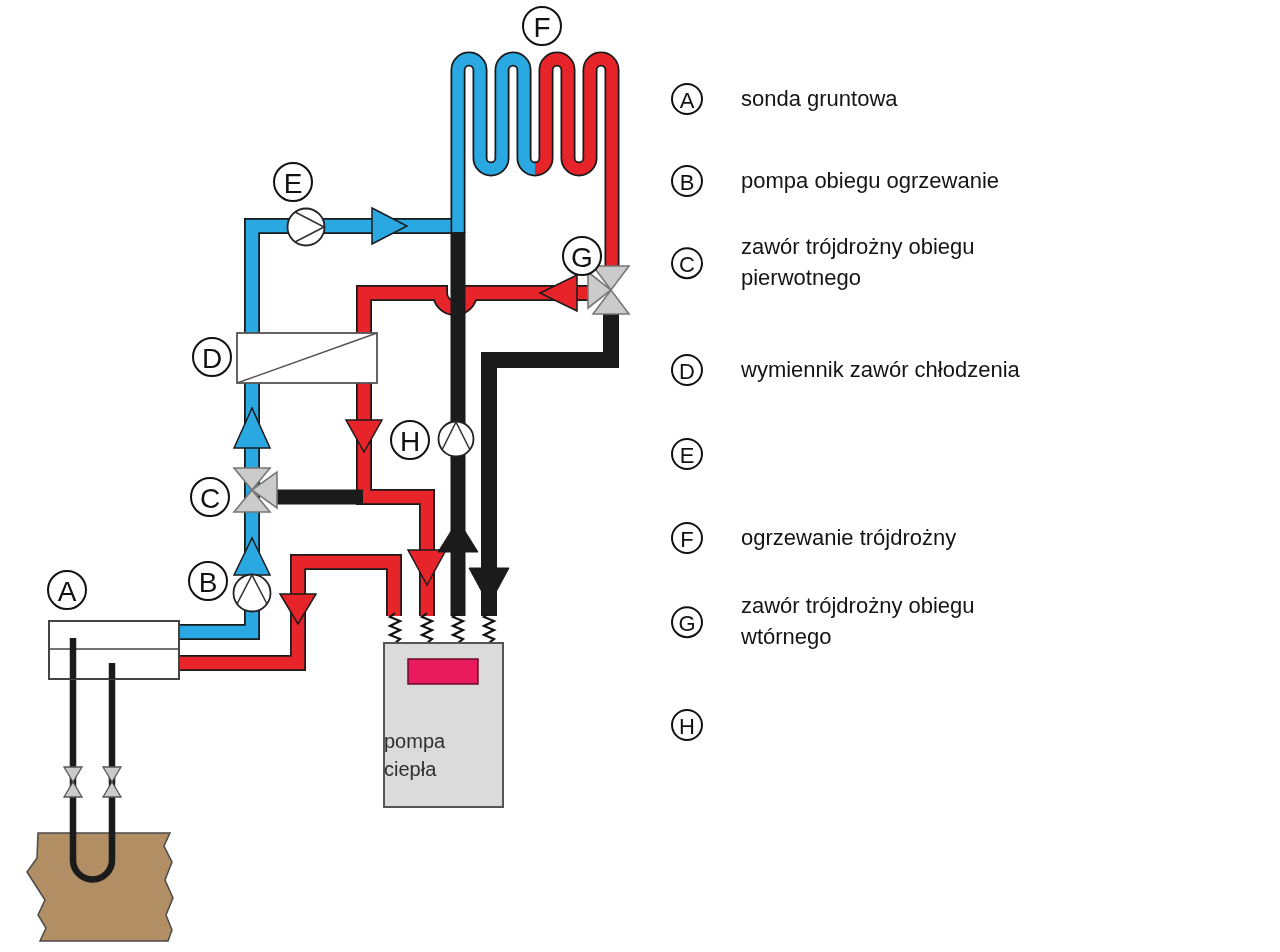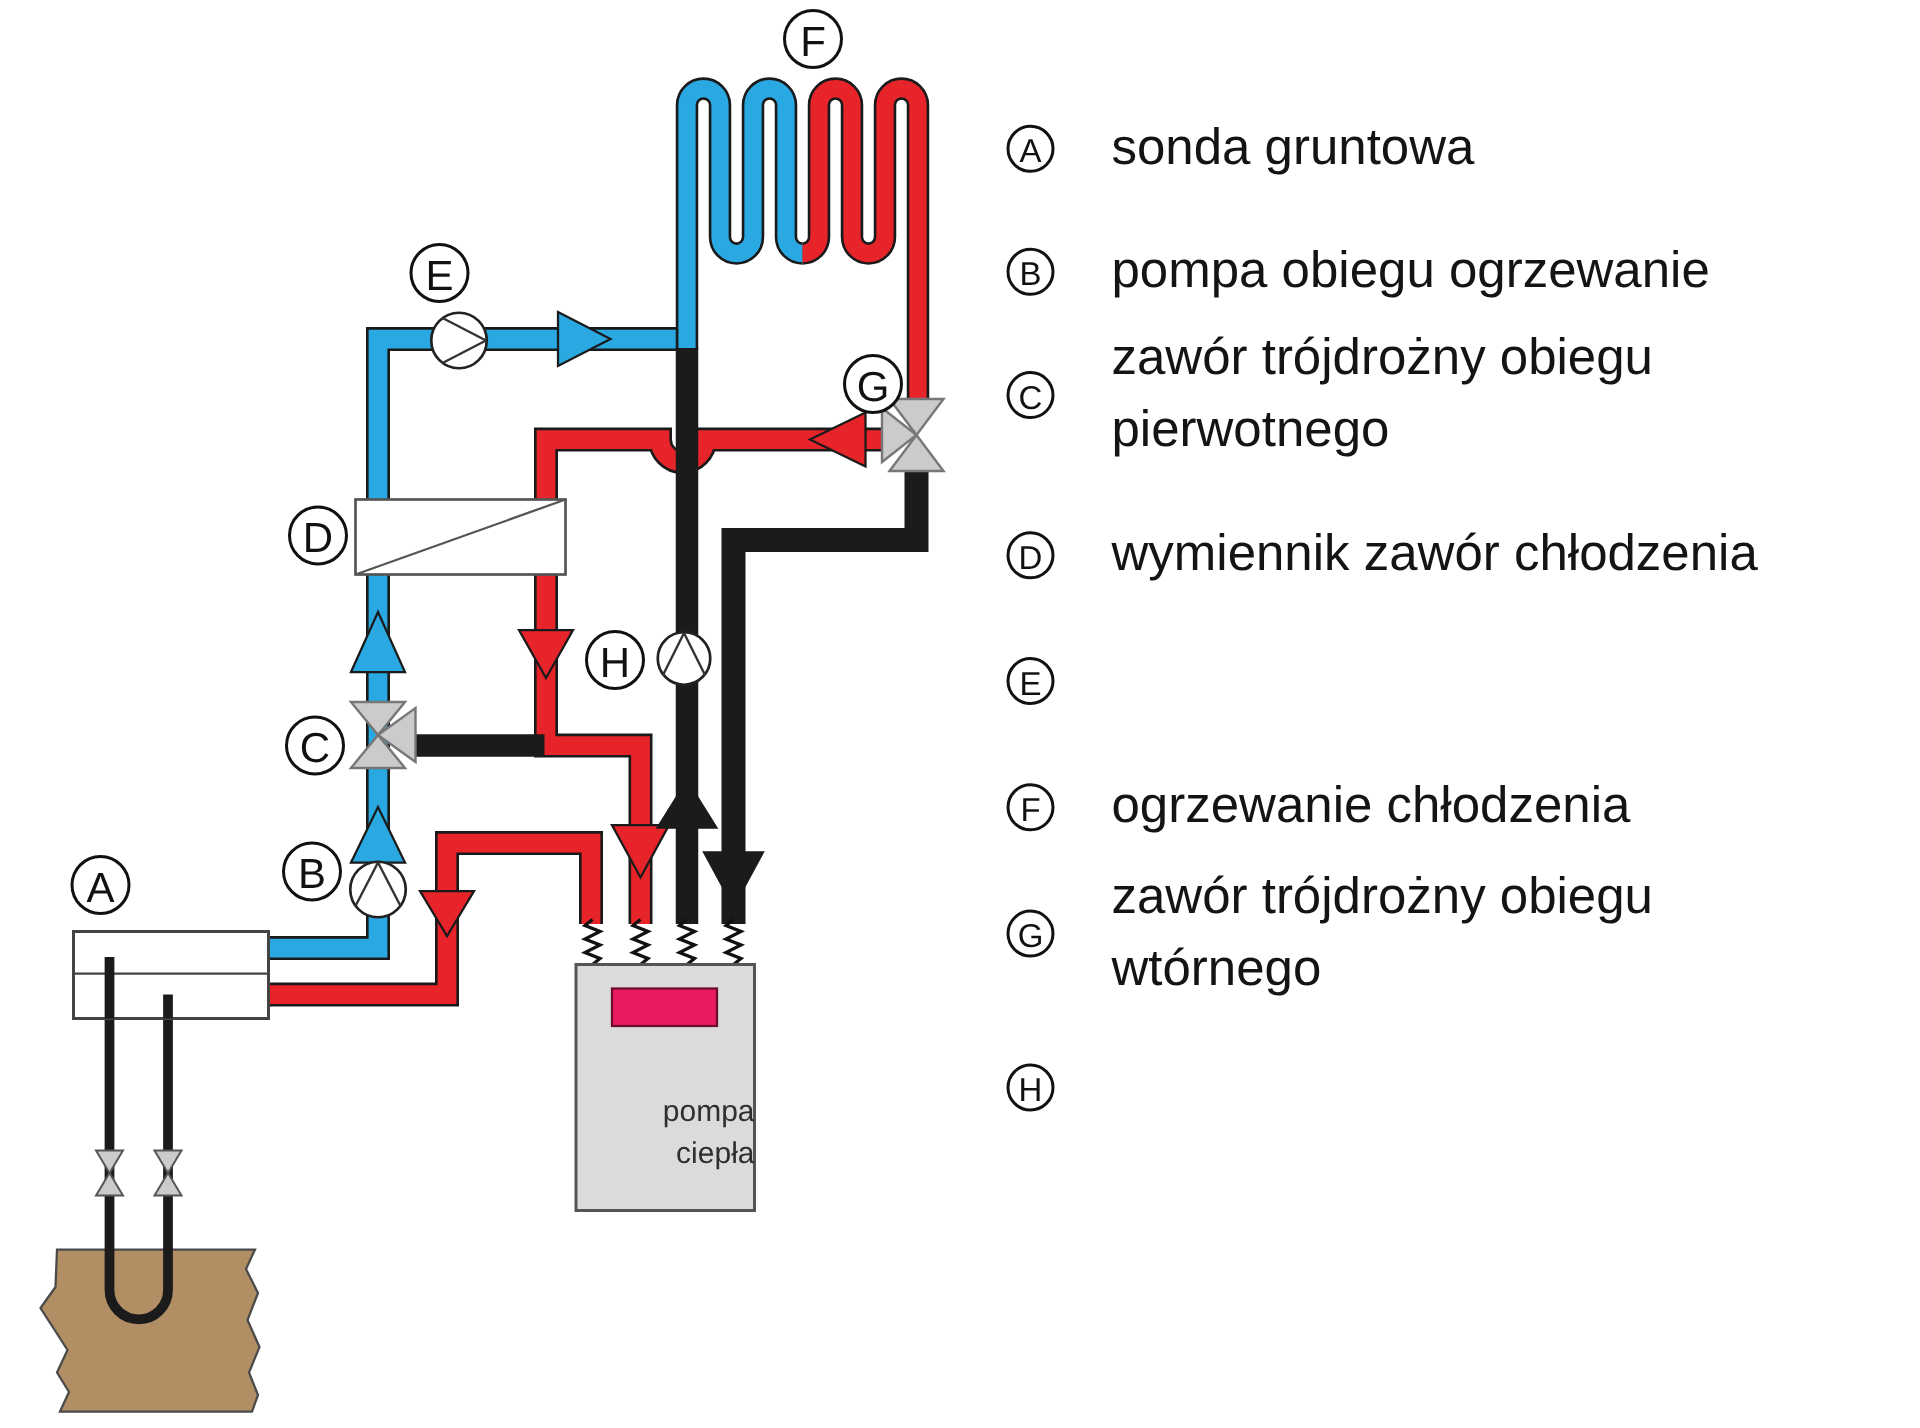--- a/index.html
+++ b/index.html
@@ -2,27 +2,27 @@
 <html><head>
 <meta charset="utf-8">
 <style>
   html,body{margin:0;padding:0;background:#fff;}
   #canvas{position:relative;width:1280px;height:952px;background:#ffffff;overflow:hidden;
           font-family:"Liberation Sans", sans-serif;}
   svg{position:absolute;left:0;top:0;}
   .marker{position:absolute;width:40px;height:40px;border:2.5px solid #111;border-radius:50%;
           background:#fff;color:#111;font-size:28px;line-height:40px;text-align:center;
           box-sizing:border-box;}
-  .hp-label{position:absolute;left:384px;top:727px;width:119px;text-align:right;
+  .hp-label{position:absolute;left:384px;top:727px;width:119px;text-align:left;
             font-size:20px;line-height:28px;color:#2f2f2f;white-space:pre-line;}
   .legend-row{position:absolute;left:671px;display:flex;align-items:center;gap:38px;
               transform:translateY(-50%);}
   .legend-circle{flex:0 0 auto;width:32px;height:32px;border:2px solid #111;border-radius:50%;
                  color:#111;font-size:22px;line-height:32px;text-align:center;box-sizing:border-box;}
-  .legend-text{font-size:34px;color:#141414;white-space:pre-line;line-height:1.4;}
+  .legend-text{font-size:22px;color:#141414;white-space:pre-line;line-height:1.4;}
 </style>
 </head>
 <body>
 
 <div id="canvas">
 
   <svg width="680" height="952" viewBox="0 0 680 952">
 
     <g>
       <path d="M 38 833 L 170 833 L 164 846 L 172 862 L 165 880 L 173 898 L 166 915 L 172 930 L 168 941
@@ -169,21 +169,21 @@
     </div>
     <div class="legend-row" style="top:370px;">
       <span class="legend-circle">D</span>
       <span class="legend-text">wymiennik zawór chłodzenia</span>
     </div>
     <div class="legend-row" style="top:454px;">
       <span class="legend-circle">E</span>
     </div>
     <div class="legend-row" style="top:538px;">
       <span class="legend-circle">F</span>
-      <span class="legend-text">ogrzewanie chłodzenia</span>
+      <span class="legend-text">ogrzewanie trójdrożny</span>
     </div>
     <div class="legend-row" style="top:622px;">
       <span class="legend-circle">G</span>
       <span class="legend-text">zawór trójdrożny obiegu
 wtórnego</span>
     </div>
     <div class="legend-row" style="top:725px;">
       <span class="legend-circle">H</span>
     </div>
   </div>

